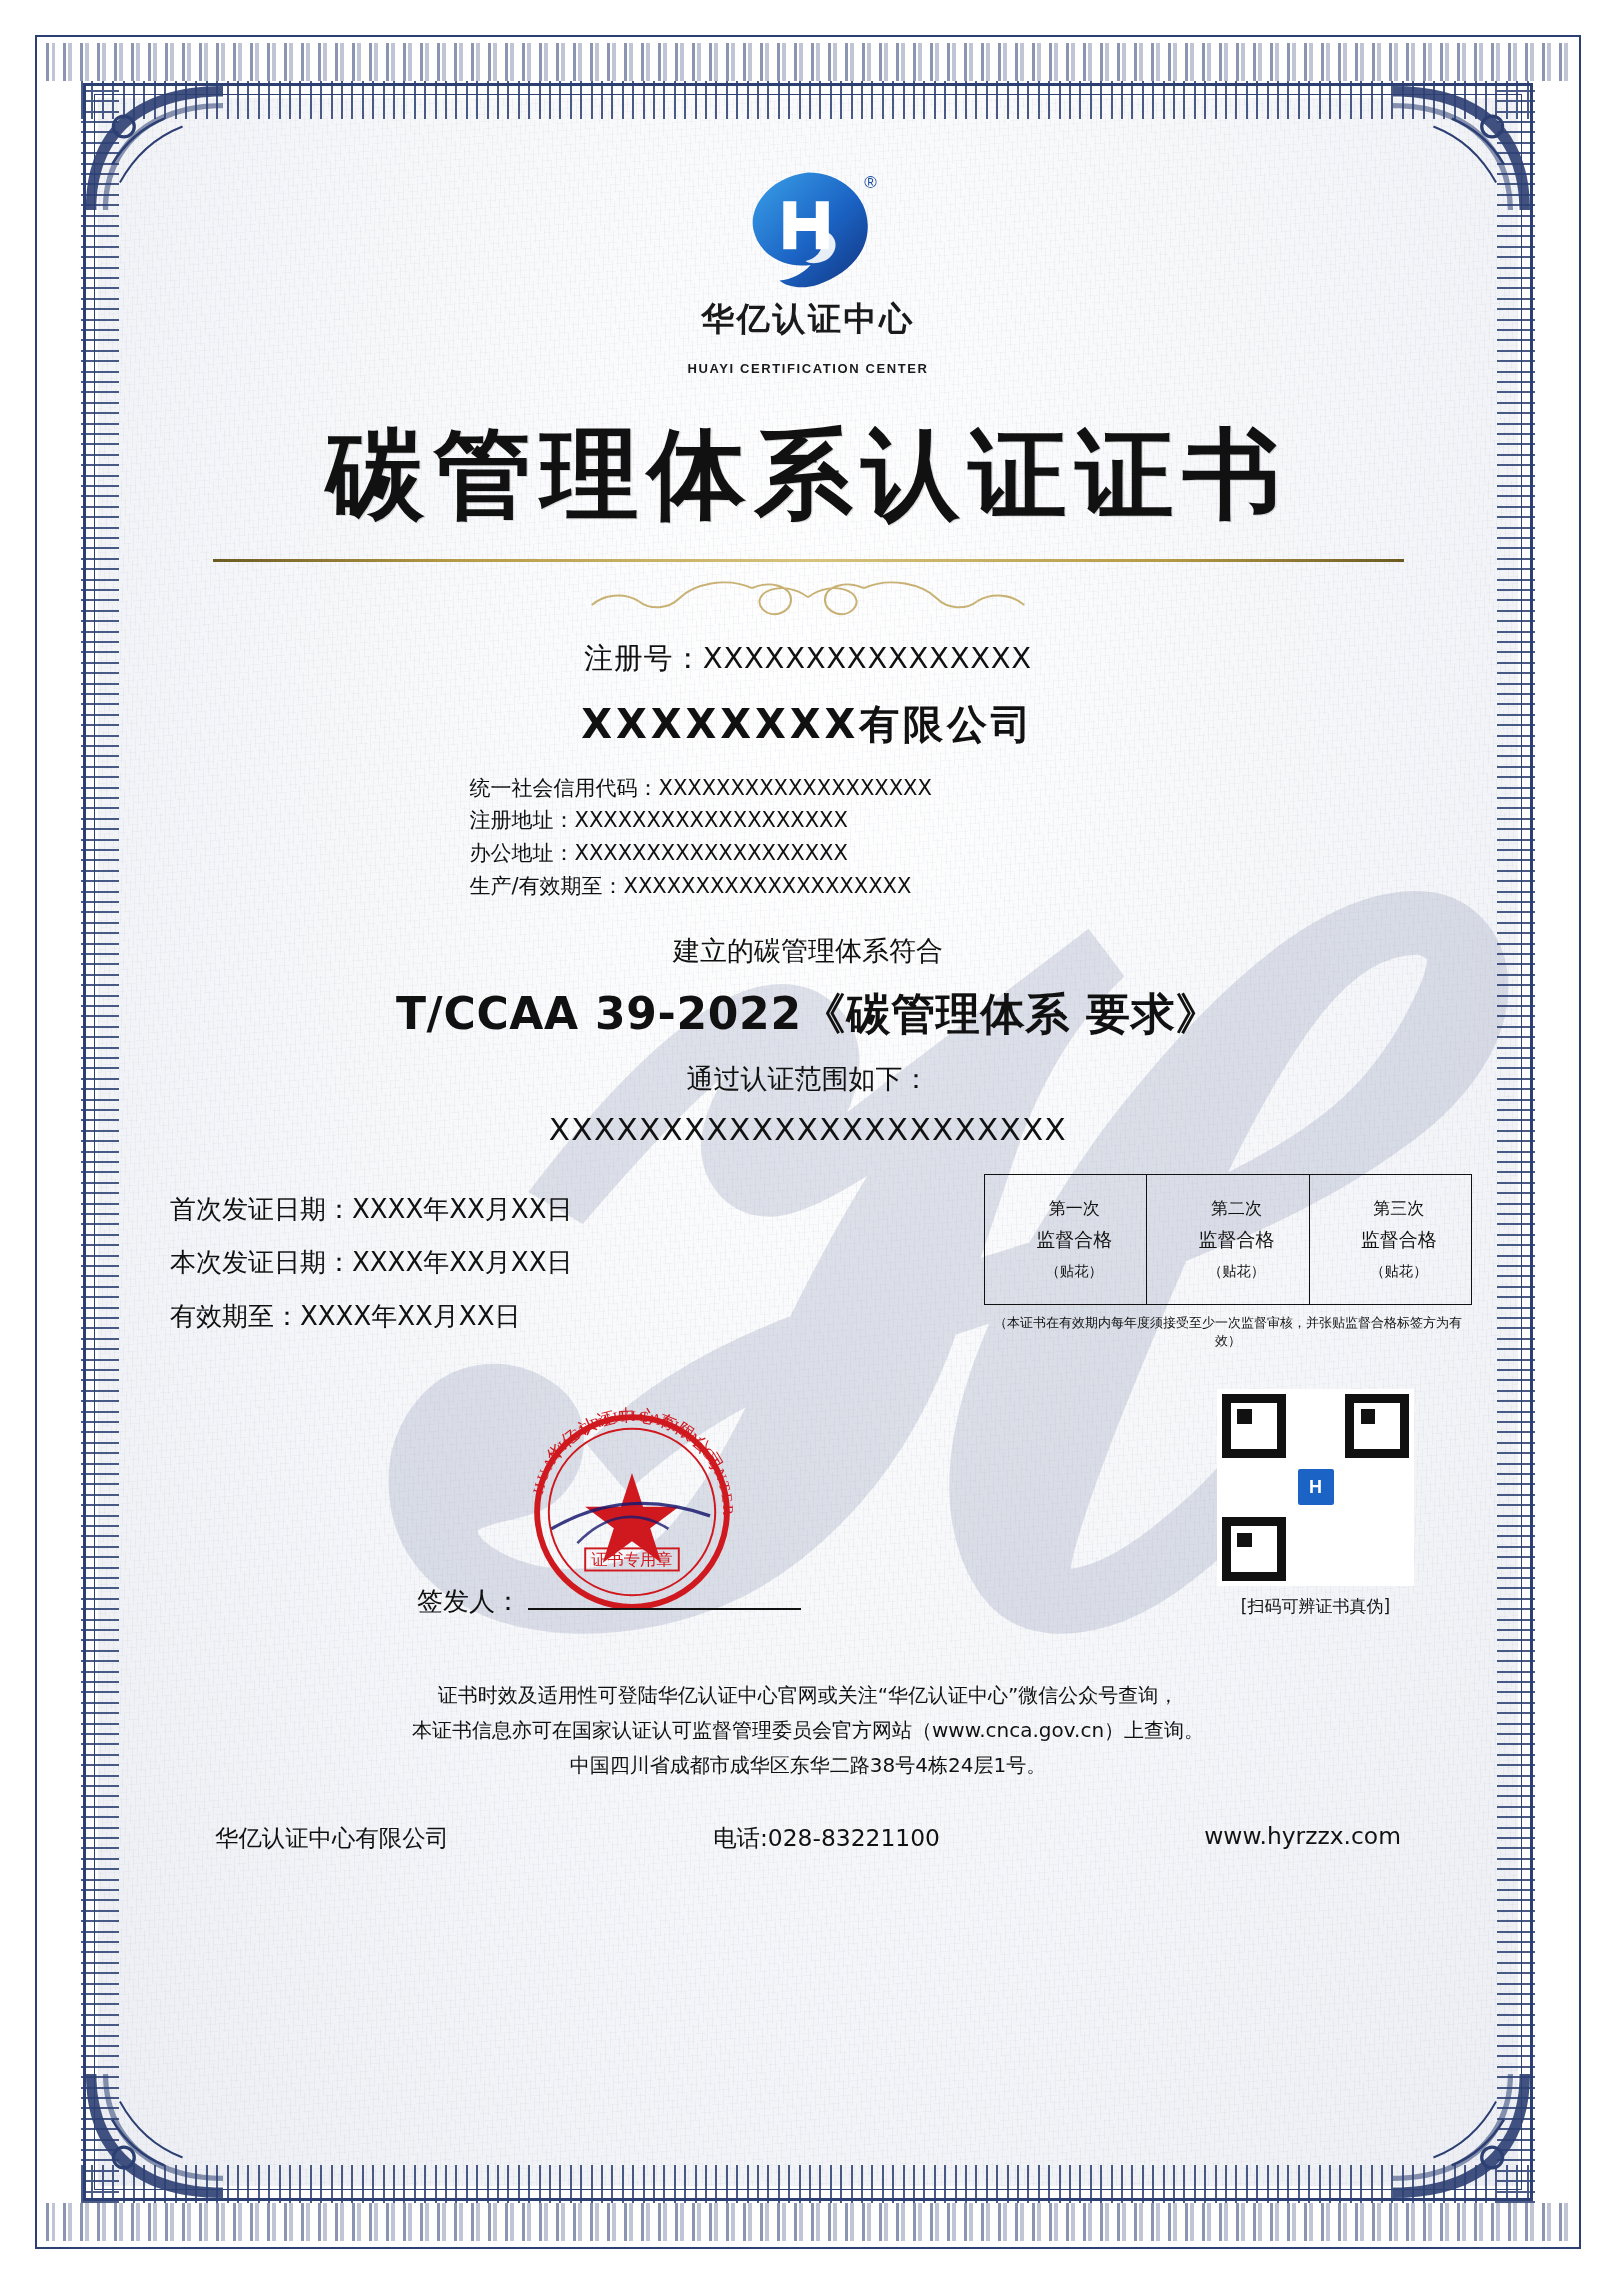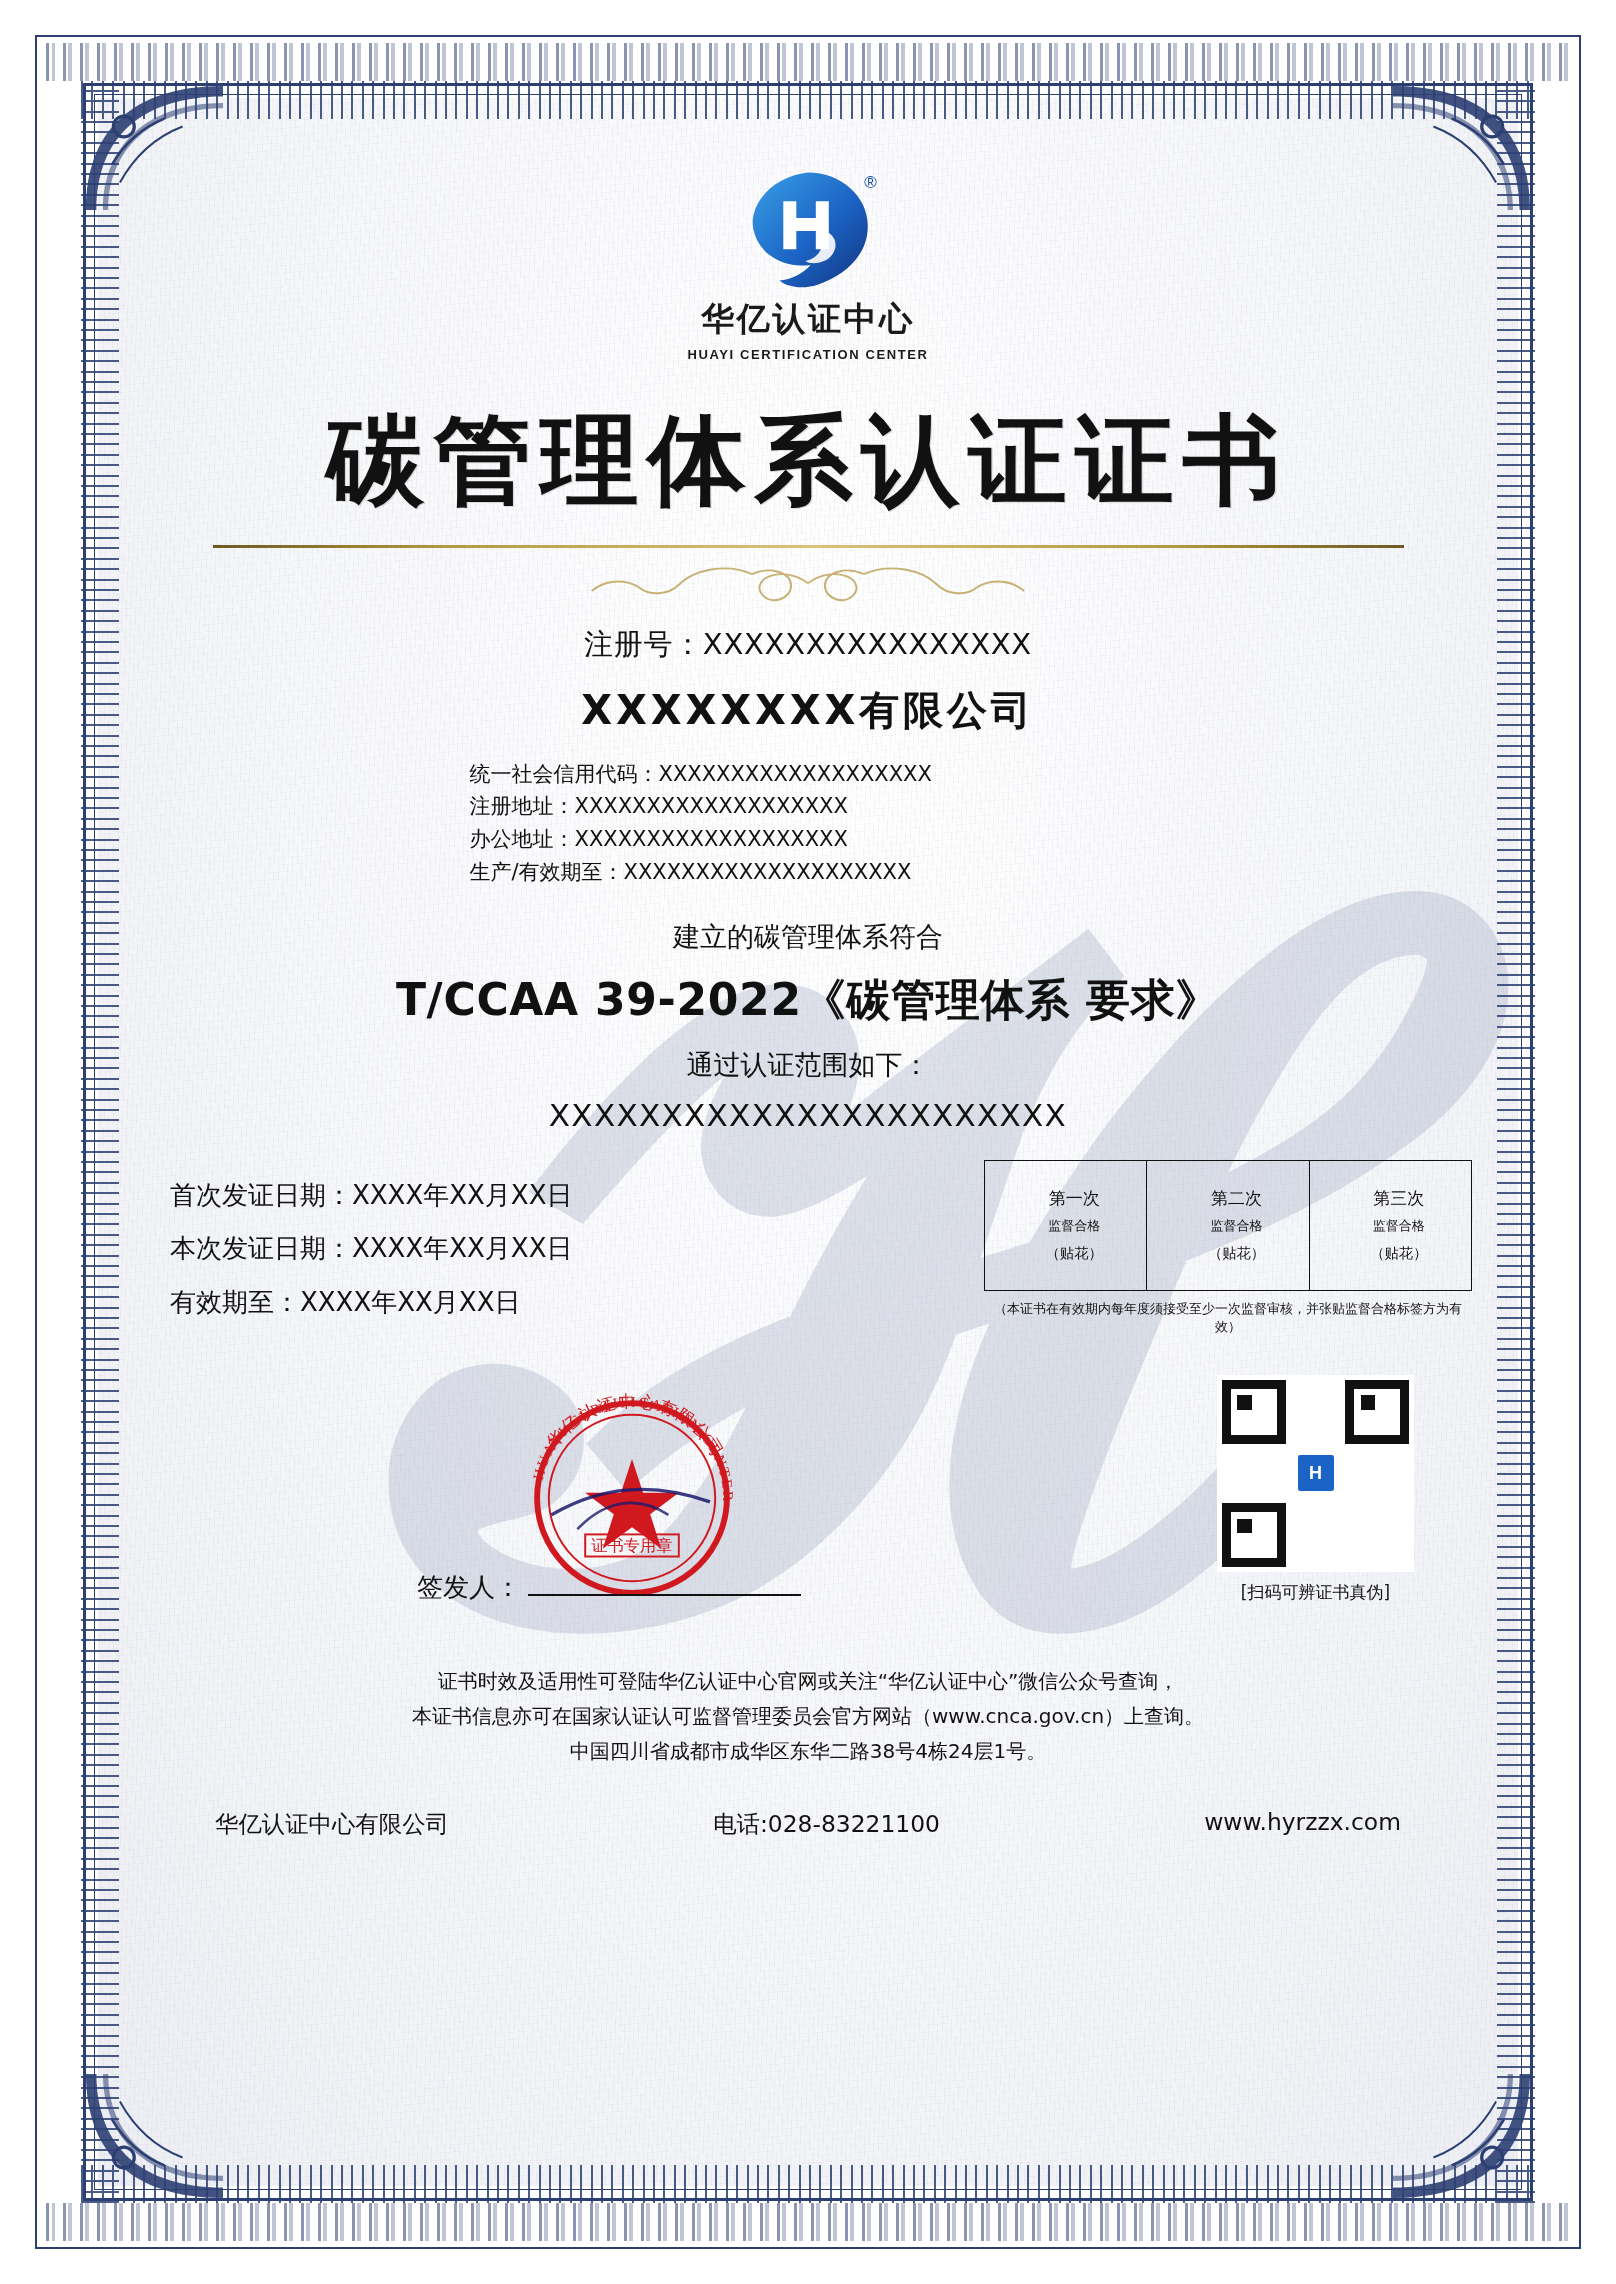--- a/index.html
+++ b/index.html
@@ -136,21 +136,21 @@
   }
   .logo-cn {
     margin-top: 6.5px;
     font-size: 33px;
     font-weight: bold;
     letter-spacing: 2.6px;
     color: #1a1a1a;
     font-family: "DejaVu Sans", sans-serif;
   }
   .logo-en {
-    margin-top: 5px;
+    margin-top: 19px;
     font-size: 13px;
     letter-spacing: 1.6px;
     color: #1a1a1a;
     font-weight: bold;
   }
 
   .cert-title {
     margin-top: 34px;
     font-size: 98px;
     font-weight: bold;
@@ -256,21 +256,21 @@
   .surveil-table td {
     border: 1.3px solid #111;
     height: 127px;
     vertical-align: middle;
     text-align: center;
     font-family: "DejaVu Sans", sans-serif;
     color: #111;
     padding-left: 18px;
   }
   .surveil-table .c1 { font-size: 17px; }
-  .surveil-table .c2 { font-size: 13px; margin-top: 7px; }
+  .surveil-table .c2 { font-size: 19px; margin-top: 7px; }
   .surveil-table .c3 { font-size: 14.3px; margin-top: 9px; }
   .surveil-note {
     margin-top: 9px;
     font-size: 13px;
     color: #111;
     text-align: center;
     font-family: "DejaVu Sans", sans-serif;
   }
 
   

